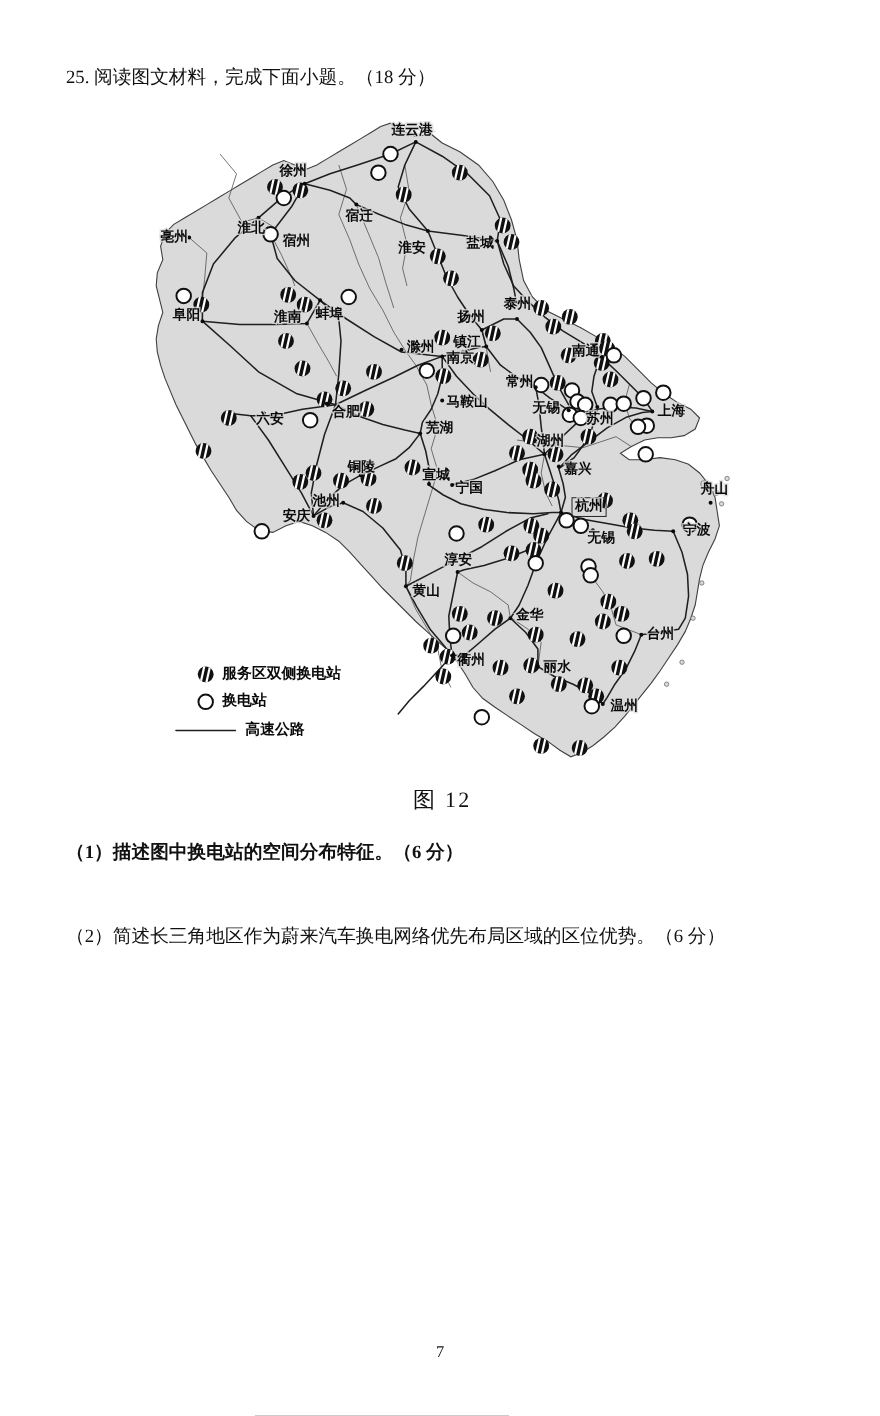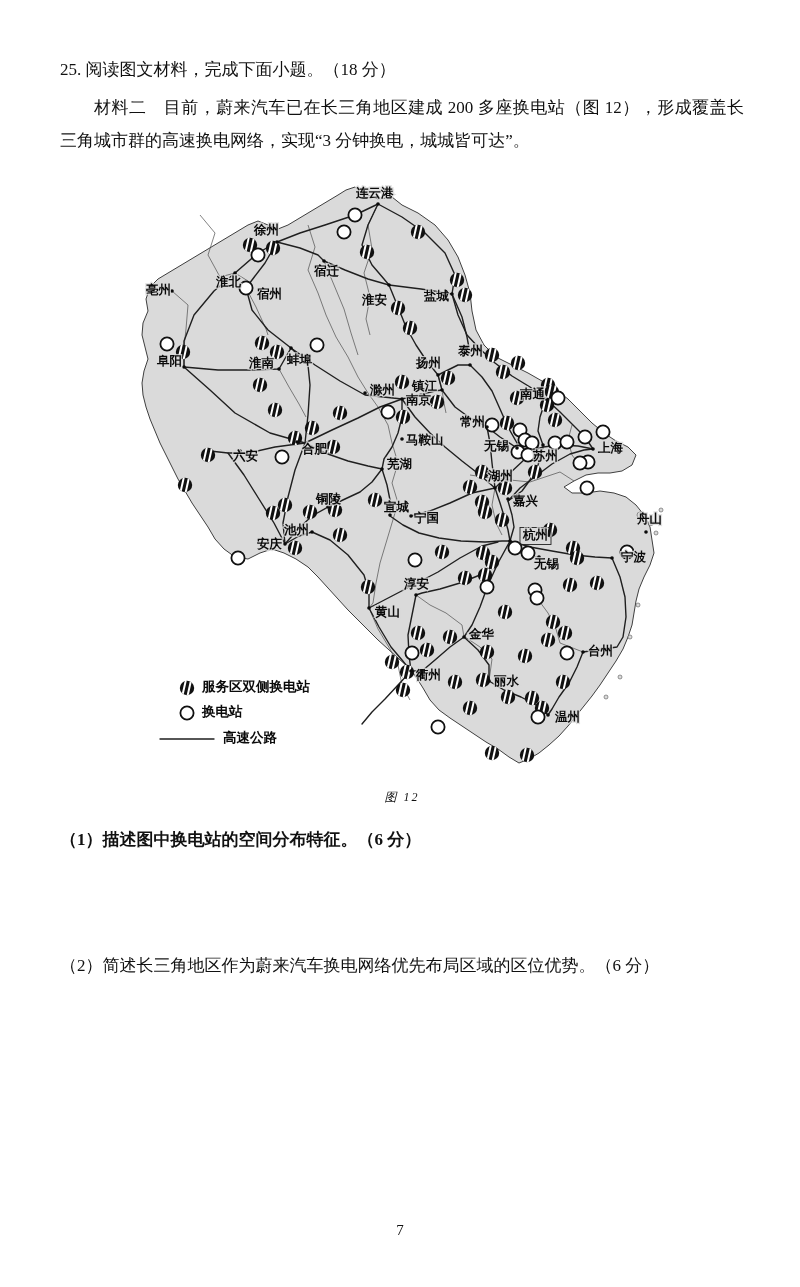--- a/index.html
+++ b/index.html
@@ -7,24 +7,24 @@
     position:relative; width:800px; height:1287px; margin:0 auto;
     background:#fff; color:#111;
     font-family:"Liberation Serif","DejaVu Serif",serif;
     overflow:hidden;
   }
   .content { padding:58px 56px 0 60px; font-size:17px; }
   .stem { margin:0 0 10px 0; line-height:24px; }
   .material { margin:0; line-height:32.5px; text-align:justify; text-indent:2em; }
   .map-block { margin-top:28px; }
   .map-block svg { display:block; margin-left:80px; width:560px; height:600px; }
-  .fig-caption { margin:4px 0 0 0; text-align:center; font-size:12px; letter-spacing:2px;font-style:italic; }
+  .fig-caption { margin:4px 0 0 0; text-align:center; font-size:20px; letter-spacing:2px; }
   .subq { margin:0; line-height:24px; }
   .subq.q1 { margin-top:22px;font-weight:bold; }
-  .subq.q2 { margin-top:102px; }
+  .subq.q2 { margin-top:52px; }
   .subq.q3 { margin-top:64px; }
   .pageno { position:absolute; left:0; right:0; bottom:48px; text-align:center; font-size:15px; }
 
   
   .land { fill:#dadada; stroke:#3f3f3f; stroke-width:1; }
   .island { fill:#dadada; stroke:#555; stroke-width:0.6; }
   .boundary { fill:none; stroke:#4d4d4d; stroke-width:0.7; stroke-linejoin:round; }
   .road { fill:none; stroke:#1f1f1f; stroke-width:1.4; stroke-linejoin:round; stroke-linecap:round; }
   .citydot { fill:#0a0a0a; }
   .citylabel {
@@ -39,21 +39,20 @@
     font-size:13.5px; font-weight:700; fill:#0a0a0a; dominant-baseline:middle;
   }
 </style>
 </head>
 <body>
 
 <div class="page">
   <div class="content">
 
     <p class="stem">25. 阅读图文材料，完成下面小题。（18 分）</p>
-    <p class="material">材料二　目前，蔚来汽车已在长三角地区建成 200 多座换电站（图 12），形成覆盖长三角城市群的高速换电网络，实现“3 分钟换电，城城皆可达”。</p>
 
     <figure class="map-block" style="margin:28px 0 0 0;">
       <svg viewBox="0 0 560 600" xmlns="http://www.w3.org/2000/svg" xmlns:xlink="http://www.w3.org/1999/xlink">
         <defs>
           <clipPath id="clip-marker">
               <circle r="7.2"></circle>
             </clipPath>
           <g id="sym-double">
             <circle r="7.2" fill="#101010"></circle>
             <g clip-path="url(#clip-marker)" stroke="#fff" stroke-width="2">

